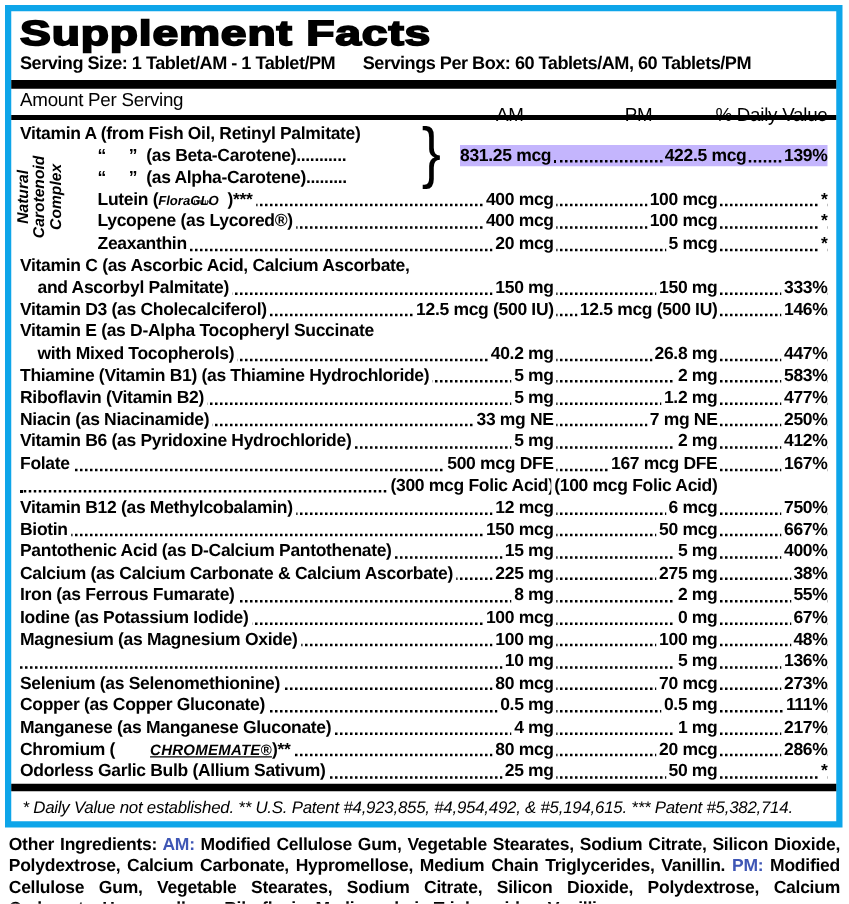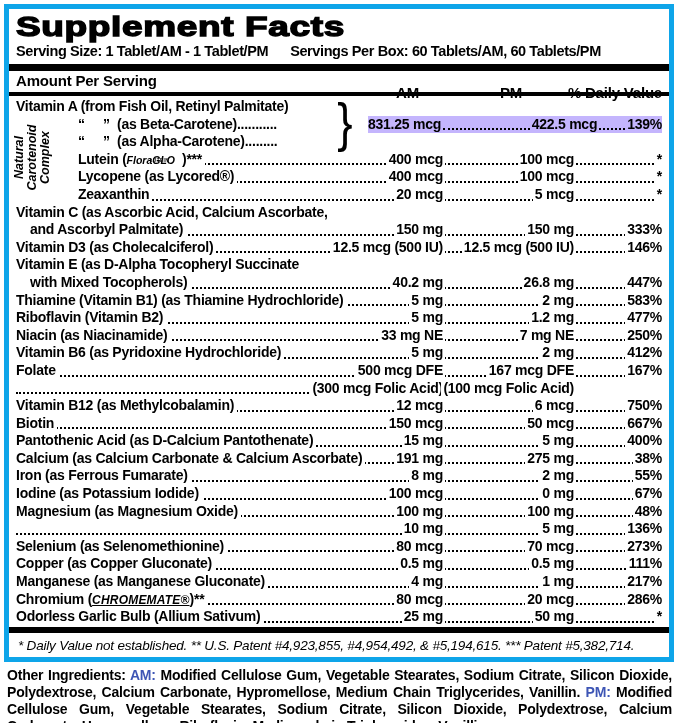--- a/index.html
+++ b/index.html
@@ -18,21 +18,21 @@
   }
   .serving{
     display:flex;column-gap:22px;font-size:14.5px;font-weight:bold;
     line-height:19px;letter-spacing:-.4px;white-space:nowrap;text-align:right;
   }
   .bar{background:#000;margin-left:-7px;margin-right:-7px;}
   .b7{height:7px;margin-top:3px;}
   .b4{height:4px;margin-top:1px;margin-bottom:2px;}
   .b6{height:6px;margin-top:1px;margin-bottom:1px;}
 
-  .colhead{position:relative;height:20px;line-height:20px;font-size:15px;font-weight:bold;letter-spacing:-.2px;}
+  .colhead{position:relative;height:20px;line-height:20px;font-size:15px;font-weight:normal;letter-spacing:-.2px;}
   .colhead .h{position:absolute;top:12px;}
   .h-am{right:243px;}
   .h-pm{right:140px;}
   .h-dv{right:0;}
 
   .rows{font-size:14px;font-weight:bold;letter-spacing:-.25px;}
   .n-row{position:relative;height:17.6px;line-height:17.6px;white-space:nowrap;}
   .dotline{position:absolute;left:0;right:0;bottom:3px;border-bottom:2.2px dotted #000;z-index:0;}
   .no-dv .dotline{right:86px;}
   .lbl{position:relative;display:inline-block;background:#fff;padding-right:3px;z-index:1;max-width:100%;}
@@ -57,21 +57,21 @@
   }
   .vita-vals{
     position:absolute;left:352px;right:0;top:17.6px;height:17.6px;
     line-height:17.6px;display:flex;z-index:1;background:#c4b5fd;
   }
   .vv-dots{flex:1;border-bottom:2.2px dotted #000;margin:0 2px 3px 2px;}
   .vv-sm{flex:0 0 26px;}
 
   .fg{display:inline-block;position:relative;font-size:10.5px;font-style:italic;letter-spacing:0;padding-right:7px;}
   .fg .fgsub{position:absolute;left:42%;bottom:0px;font-size:4.5px;font-style:normal;letter-spacing:.5px;}
-  .cm{font-style:italic;text-decoration:underline;font-size:12px;letter-spacing:.2px;}
+  .cm{font-style:italic;text-decoration:underline;font-size:12px;letter-spacing:.2px;margin-left:28px;}
 
   .foot{
     height:23px;line-height:23px;font-size:13.5px;font-style:italic;
     letter-spacing:-.2px;white-space:nowrap;padding-left:2px;
   }
   .other{
     margin:5px 2px 0 3px;font-size:14px;font-weight:bold;line-height:17px;
     text-align:justify;letter-spacing:-.2px;
   }
   .oi-accent{color:var(--accent,#3e56b5);}
@@ -134,21 +134,21 @@
           <div class="n-row"><span class="dotline"></span><span class="lbl ind2">with Mixed Tocopherols)</span><span class="val am">40.2 mg</span><span class="val pm">26.8 mg</span><span class="val dv">447%</span></div>
           <div class="n-row"><span class="dotline"></span><span class="lbl">Thiamine (Vitamin B1) (as Thiamine Hydrochloride)</span><span class="val am">5 mg</span><span class="val pm">2 mg</span><span class="val dv">583%</span></div>
           <div class="n-row"><span class="dotline"></span><span class="lbl">Riboflavin (Vitamin B2)</span><span class="val am">5 mg</span><span class="val pm">1.2 mg</span><span class="val dv">477%</span></div>
           <div class="n-row"><span class="dotline"></span><span class="lbl">Niacin (as Niacinamide)</span><span class="val am">33 mg NE</span><span class="val pm">7 mg NE</span><span class="val dv">250%</span></div>
           <div class="n-row"><span class="dotline"></span><span class="lbl">Vitamin B6 (as Pyridoxine Hydrochloride)</span><span class="val am">5 mg</span><span class="val pm">2 mg</span><span class="val dv">412%</span></div>
           <div class="n-row"><span class="dotline"></span><span class="lbl">Folate</span><span class="val am">500 mcg DFE</span><span class="val pm">167 mcg DFE</span><span class="val dv">167%</span></div>
           <div class="n-row no-dv"><span class="dotline"></span><span class="lbl"></span><span class="val am">(300 mcg Folic Acid)</span><span class="val pm">(100 mcg Folic Acid)</span></div>
           <div class="n-row"><span class="dotline"></span><span class="lbl">Vitamin B12 (as Methylcobalamin)</span><span class="val am">12 mcg</span><span class="val pm">6 mcg</span><span class="val dv">750%</span></div>
           <div class="n-row"><span class="dotline"></span><span class="lbl">Biotin </span><span class="val am">150 mcg</span><span class="val pm">50 mcg</span><span class="val dv">667%</span></div>
           <div class="n-row"><span class="dotline"></span><span class="lbl">Pantothenic Acid (as D-Calcium Pantothenate)</span><span class="val am">15 mg</span><span class="val pm">5 mg</span><span class="val dv">400%</span></div>
-          <div class="n-row"><span class="dotline"></span><span class="lbl">Calcium (as Calcium Carbonate &amp; Calcium Ascorbate)</span><span class="val am">191 mg</span><span class="val pm">275 mg</span><span class="val dv">38%</span></div>
+          <div class="n-row"><span class="dotline"></span><span class="lbl">Calcium (as Calcium Carbonate &amp; Calcium Ascorbate)</span><span class="val am">225 mg</span><span class="val pm">275 mg</span><span class="val dv">38%</span></div>
           <div class="n-row"><span class="dotline"></span><span class="lbl">Iron (as Ferrous Fumarate)</span><span class="val am">8 mg</span><span class="val pm">2 mg</span><span class="val dv">55%</span></div>
           <div class="n-row"><span class="dotline"></span><span class="lbl">Iodine (as Potassium Iodide) </span><span class="val am">100 mcg</span><span class="val pm">0 mg</span><span class="val dv">67%</span></div>
           <div class="n-row"><span class="dotline"></span><span class="lbl">Magnesium (as Magnesium Oxide)</span><span class="val am">100 mg</span><span class="val pm">100 mg</span><span class="val dv">48%</span></div>
           <div class="n-row"><span class="dotline"></span><span class="val am">10 mg</span><span class="val pm">5 mg</span><span class="val dv">136%</span></div>
           <div class="n-row"><span class="dotline"></span><span class="lbl">Selenium (as Selenomethionine)</span><span class="val am">80 mcg</span><span class="val pm">70 mcg</span><span class="val dv">273%</span></div>
           <div class="n-row"><span class="dotline"></span><span class="lbl">Copper (as Copper Gluconate)</span><span class="val am">0.5 mg</span><span class="val pm">0.5 mg</span><span class="val dv">111%</span></div>
           <div class="n-row"><span class="dotline"></span><span class="lbl">Manganese (as Manganese Gluconate) </span><span class="val am">4 mg</span><span class="val pm">1 mg</span><span class="val dv">217%</span></div>
           <div class="n-row"><span class="dotline"></span><span class="lbl"><span>Chromium (</span><span class="cm">CHROMEMATE®</span><span>)**</span></span><span class="val am">80 mcg</span><span class="val pm">20 mcg</span><span class="val dv">286%</span></div>
           <div class="n-row"><span class="dotline"></span><span class="lbl">Odorless Garlic Bulb (Allium Sativum) </span><span class="val am">25 mg</span><span class="val pm">50 mg</span><span class="val dv">*</span></div>
         </div>

